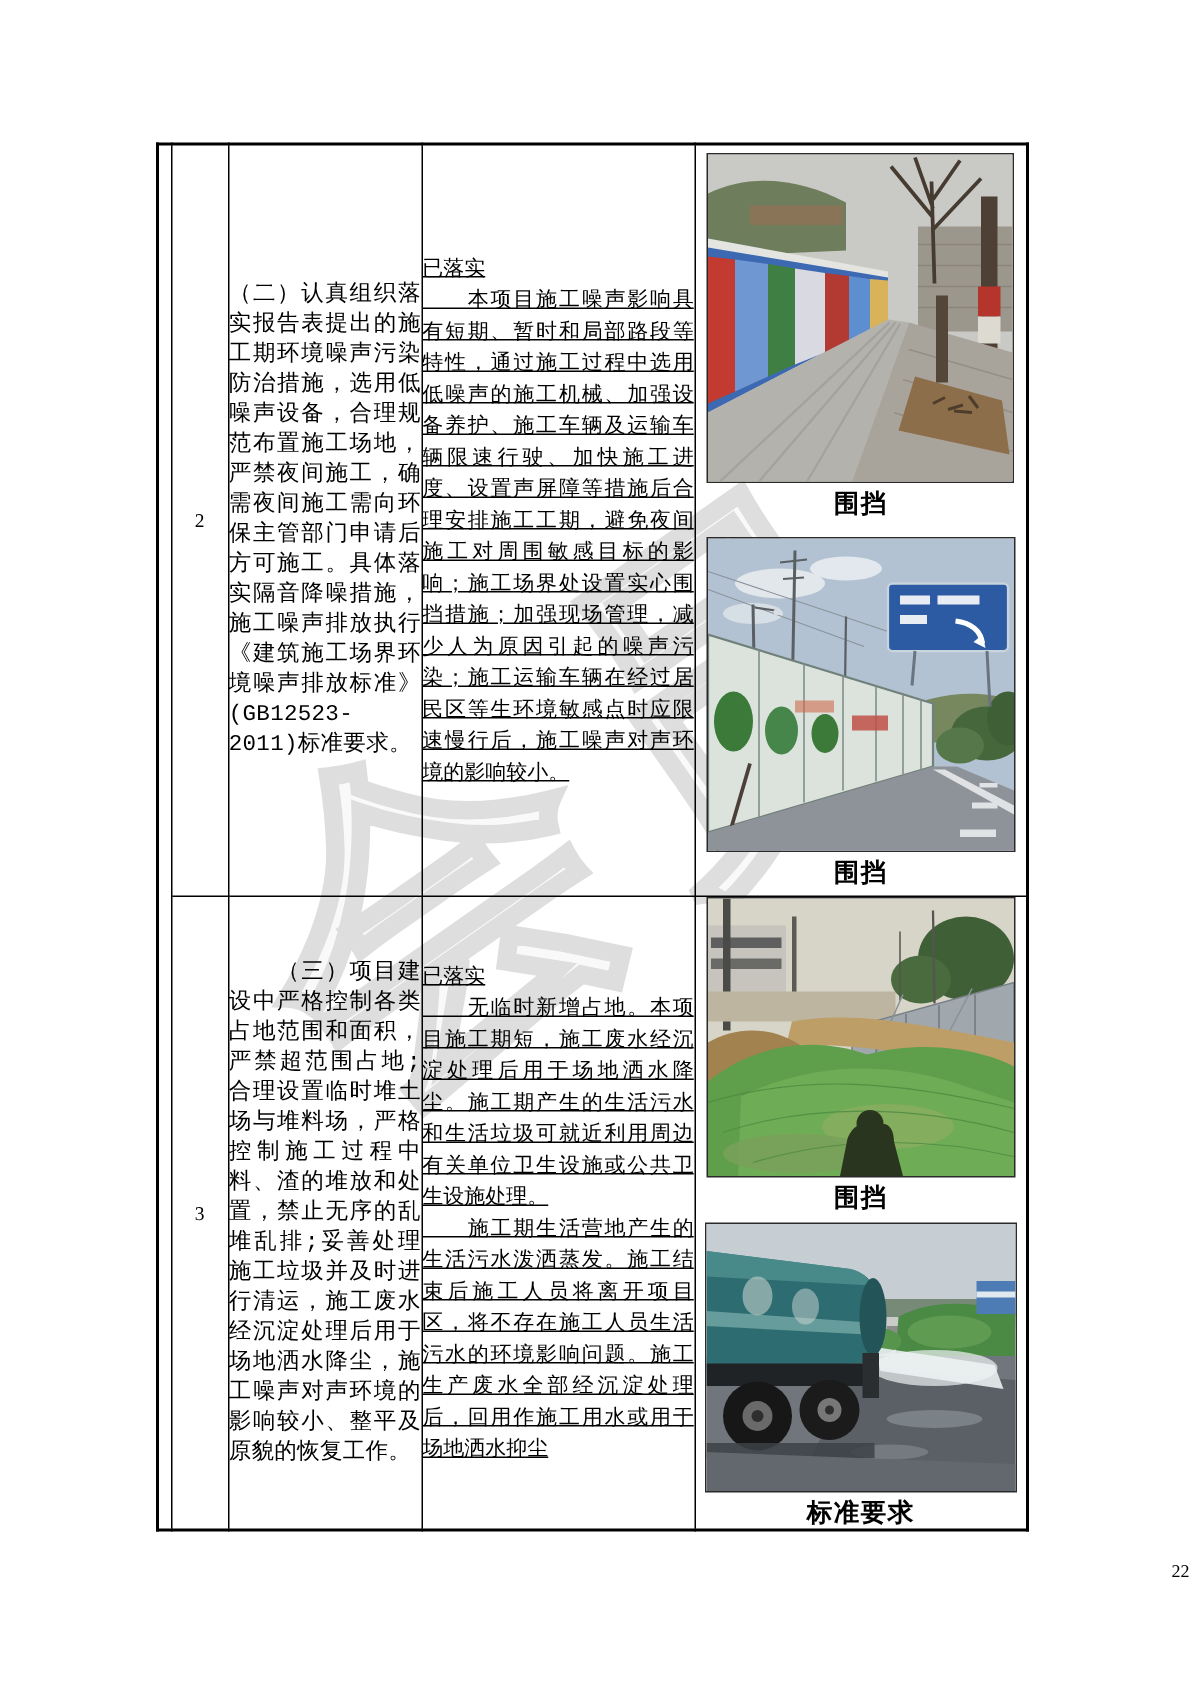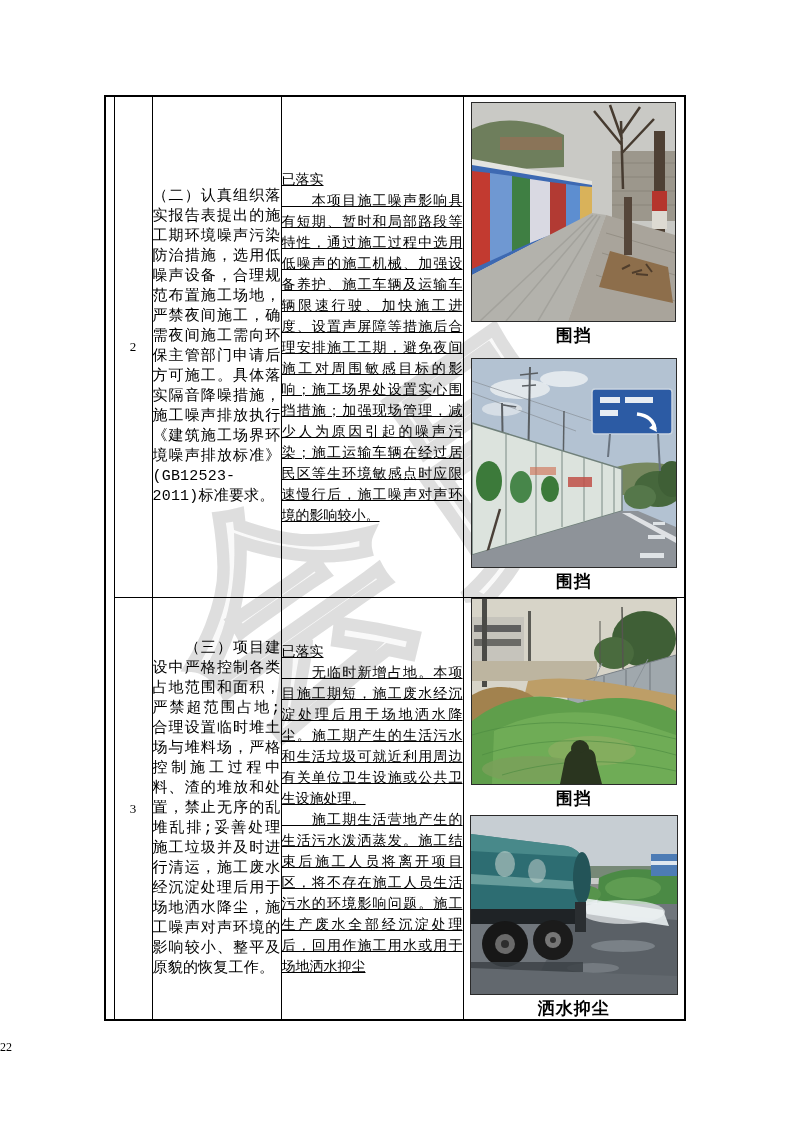--- a/index.html
+++ b/index.html
@@ -23,21 +23,21 @@
   td.photos{width:222px;}
   tr.r2 td{height:500px;}
   tr.r3 td{height:413px;}
   .photo-stack{display:flex;flex-direction:column;align-items:center;justify-content:center;height:100%;text-align:center;}
   .photo-stack.g12{gap:12px;}
   .photo-stack.g6{gap:6px;}
   figure.photo{margin:0;display:flex;flex-direction:column;align-items:center;gap:4px;}
   figure.photo svg{display:block;border:1px solid #2a2a2a;}
   figcaption{font-family:"Liberation Sans",sans-serif;font-weight:bold;font-size:17px;
         color:#000;letter-spacing:1px;line-height:20px;}
-  .page-number{position:absolute;left:0;right:0;top:1040px;text-align:left;font-size:12px;z-index:3;}
+  .page-number{position:absolute;left:0;right:0;top:1040px;text-align:right;font-size:12px;z-index:3;}
 </style>
 </head>
 <body>
 
 <div class="page">
 
   <div class="watermark">会员</div>
 
   <table class="report-table">
     <colgroup>
@@ -203,21 +203,21 @@
               <rect x="104" y="86" width="11" height="30" fill="#2a2e31"></rect>
               <circle cx="34" cy="128" r="23" fill="#171717"></circle>
               <circle cx="34" cy="128" r="10" fill="#6a6a6a"></circle>
               <circle cx="34" cy="128" r="4" fill="#2e2e2e"></circle>
               <circle cx="82" cy="124" r="20" fill="#1b1b1b"></circle>
               <circle cx="82" cy="124" r="8" fill="#777777"></circle>
               <circle cx="82" cy="124" r="3" fill="#2e2e2e"></circle>
               <rect x="0" y="146" width="112" height="10" fill="#3c4247" opacity="0.85"></rect>
               <path d="M0 152 L206 160 L206 178 L0 178 Z" fill="#62686e"></path>
             </svg>
-            <figcaption>洒水抑尘</figcaption>
+            <figcaption>标准要求</figcaption>
           </figure>
         </div>
       </td>
     </tr>
     </tbody>
   </table>
 
   <div class="page-number">22</div>
 
 </div>

